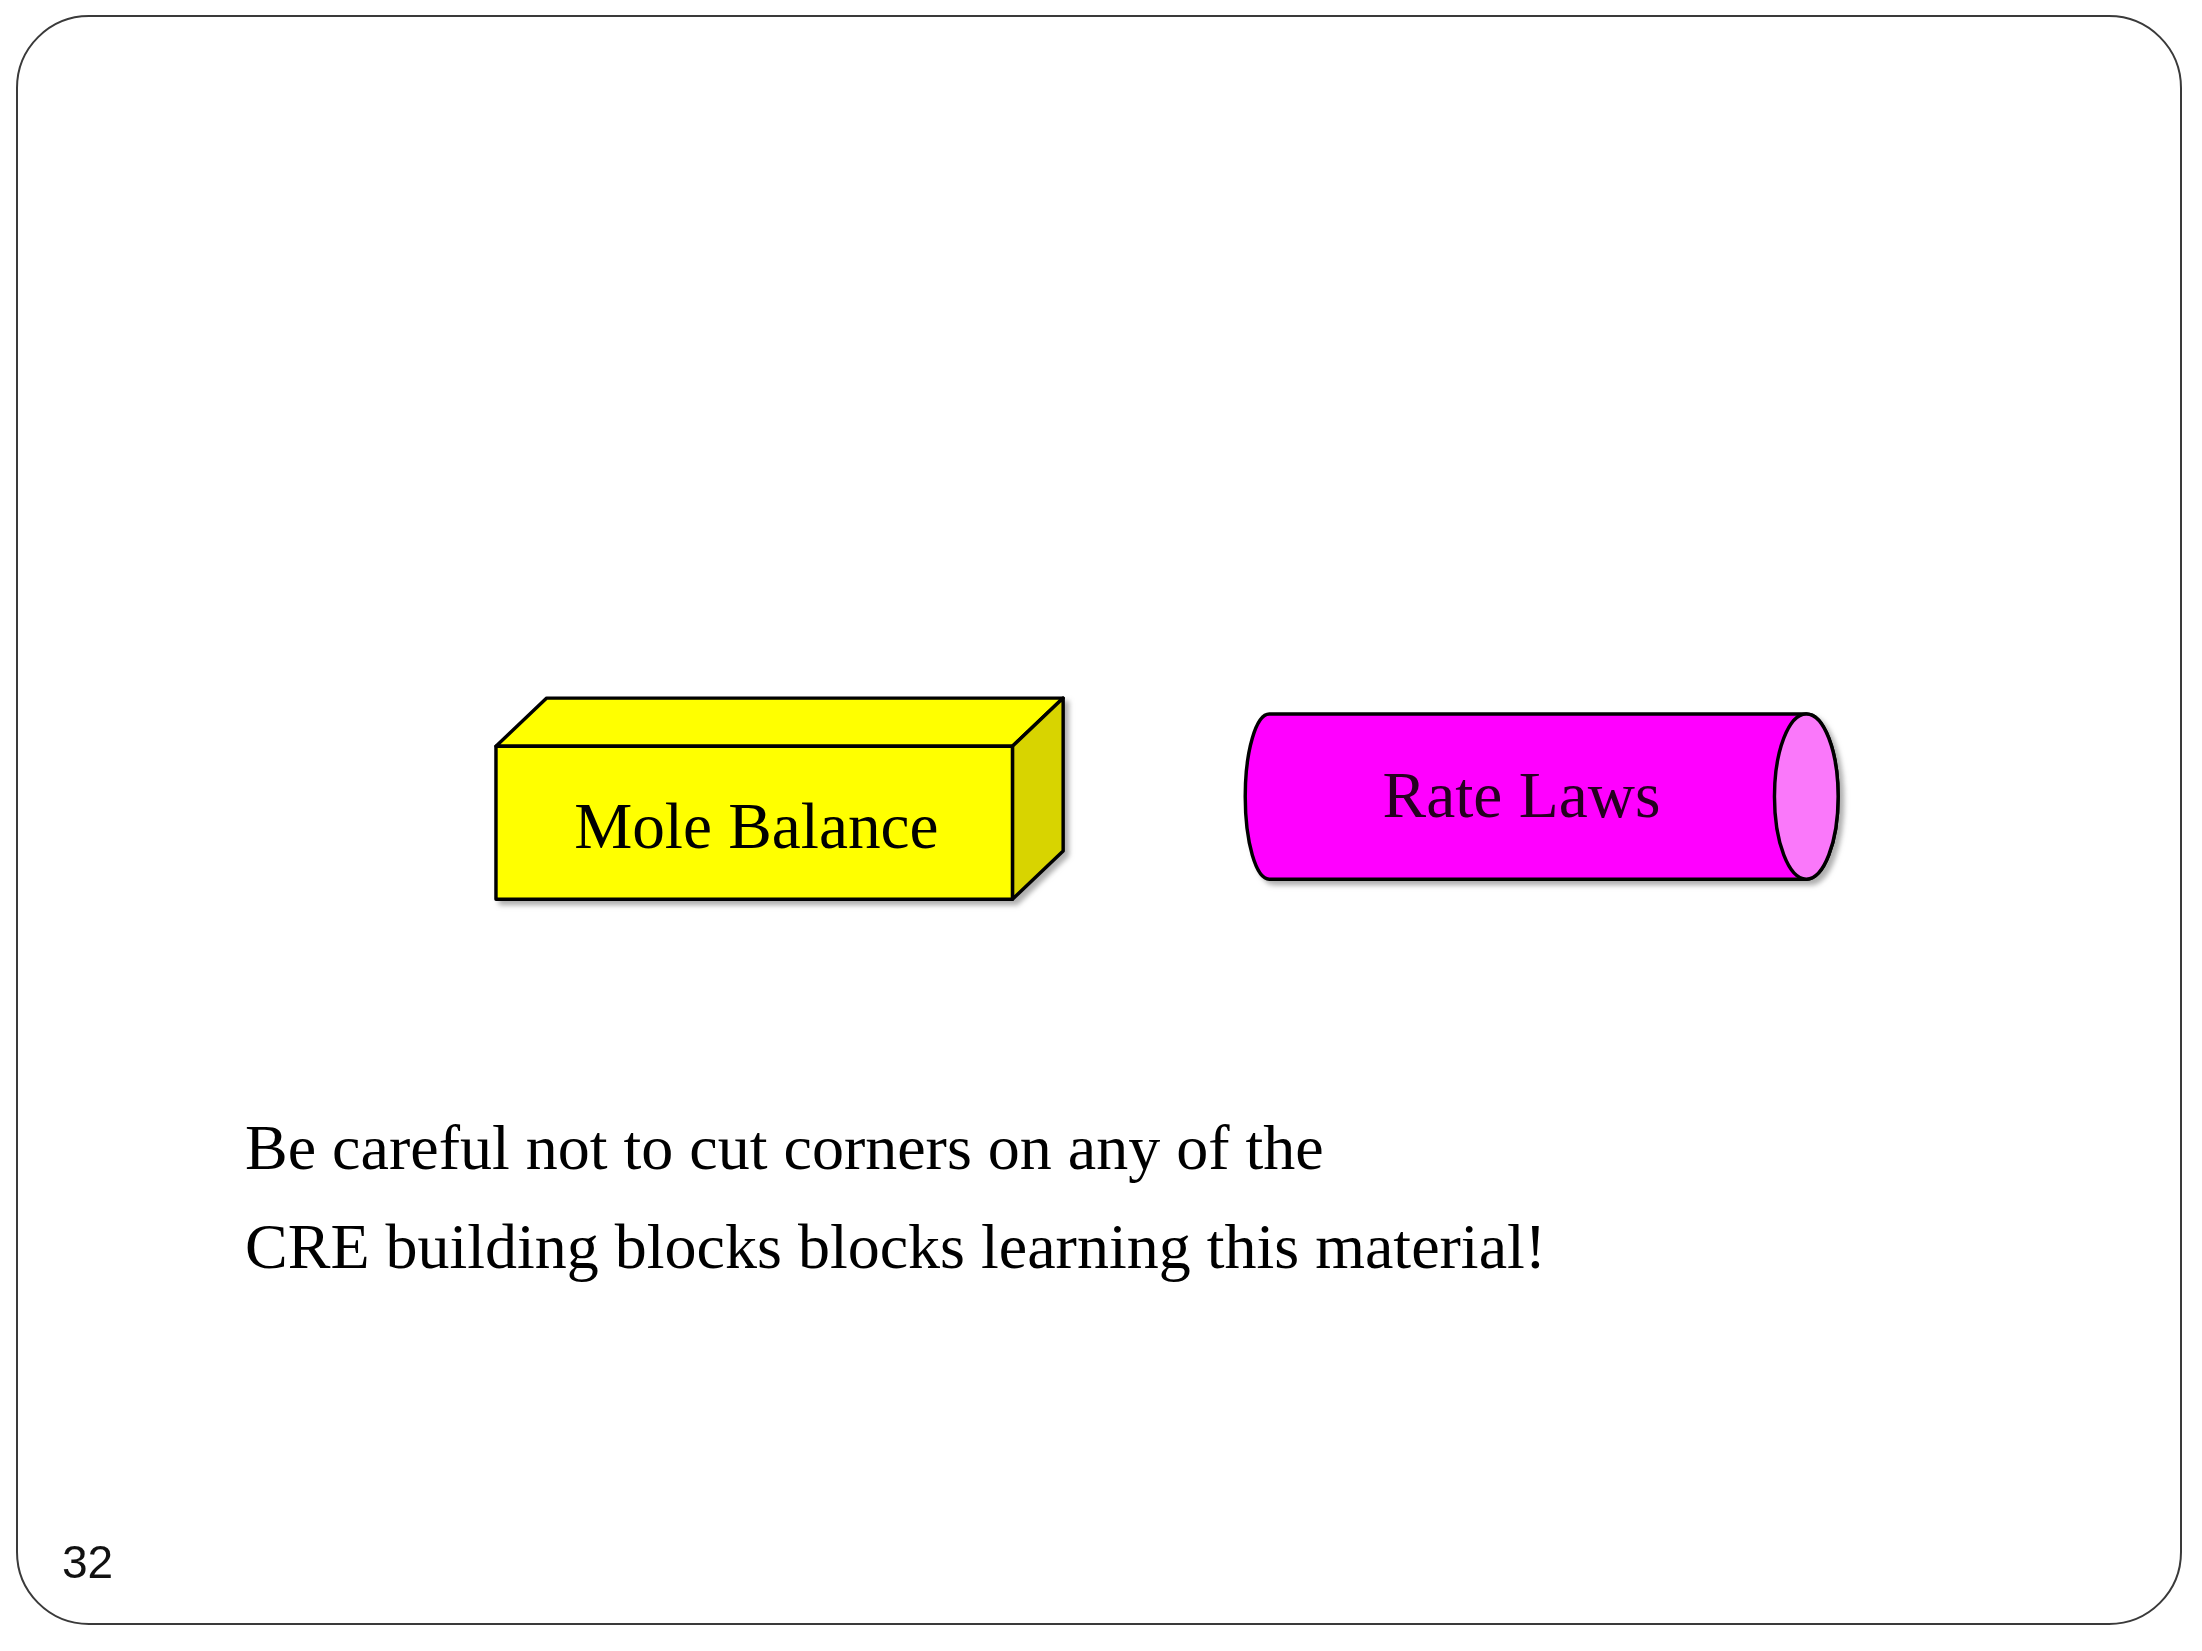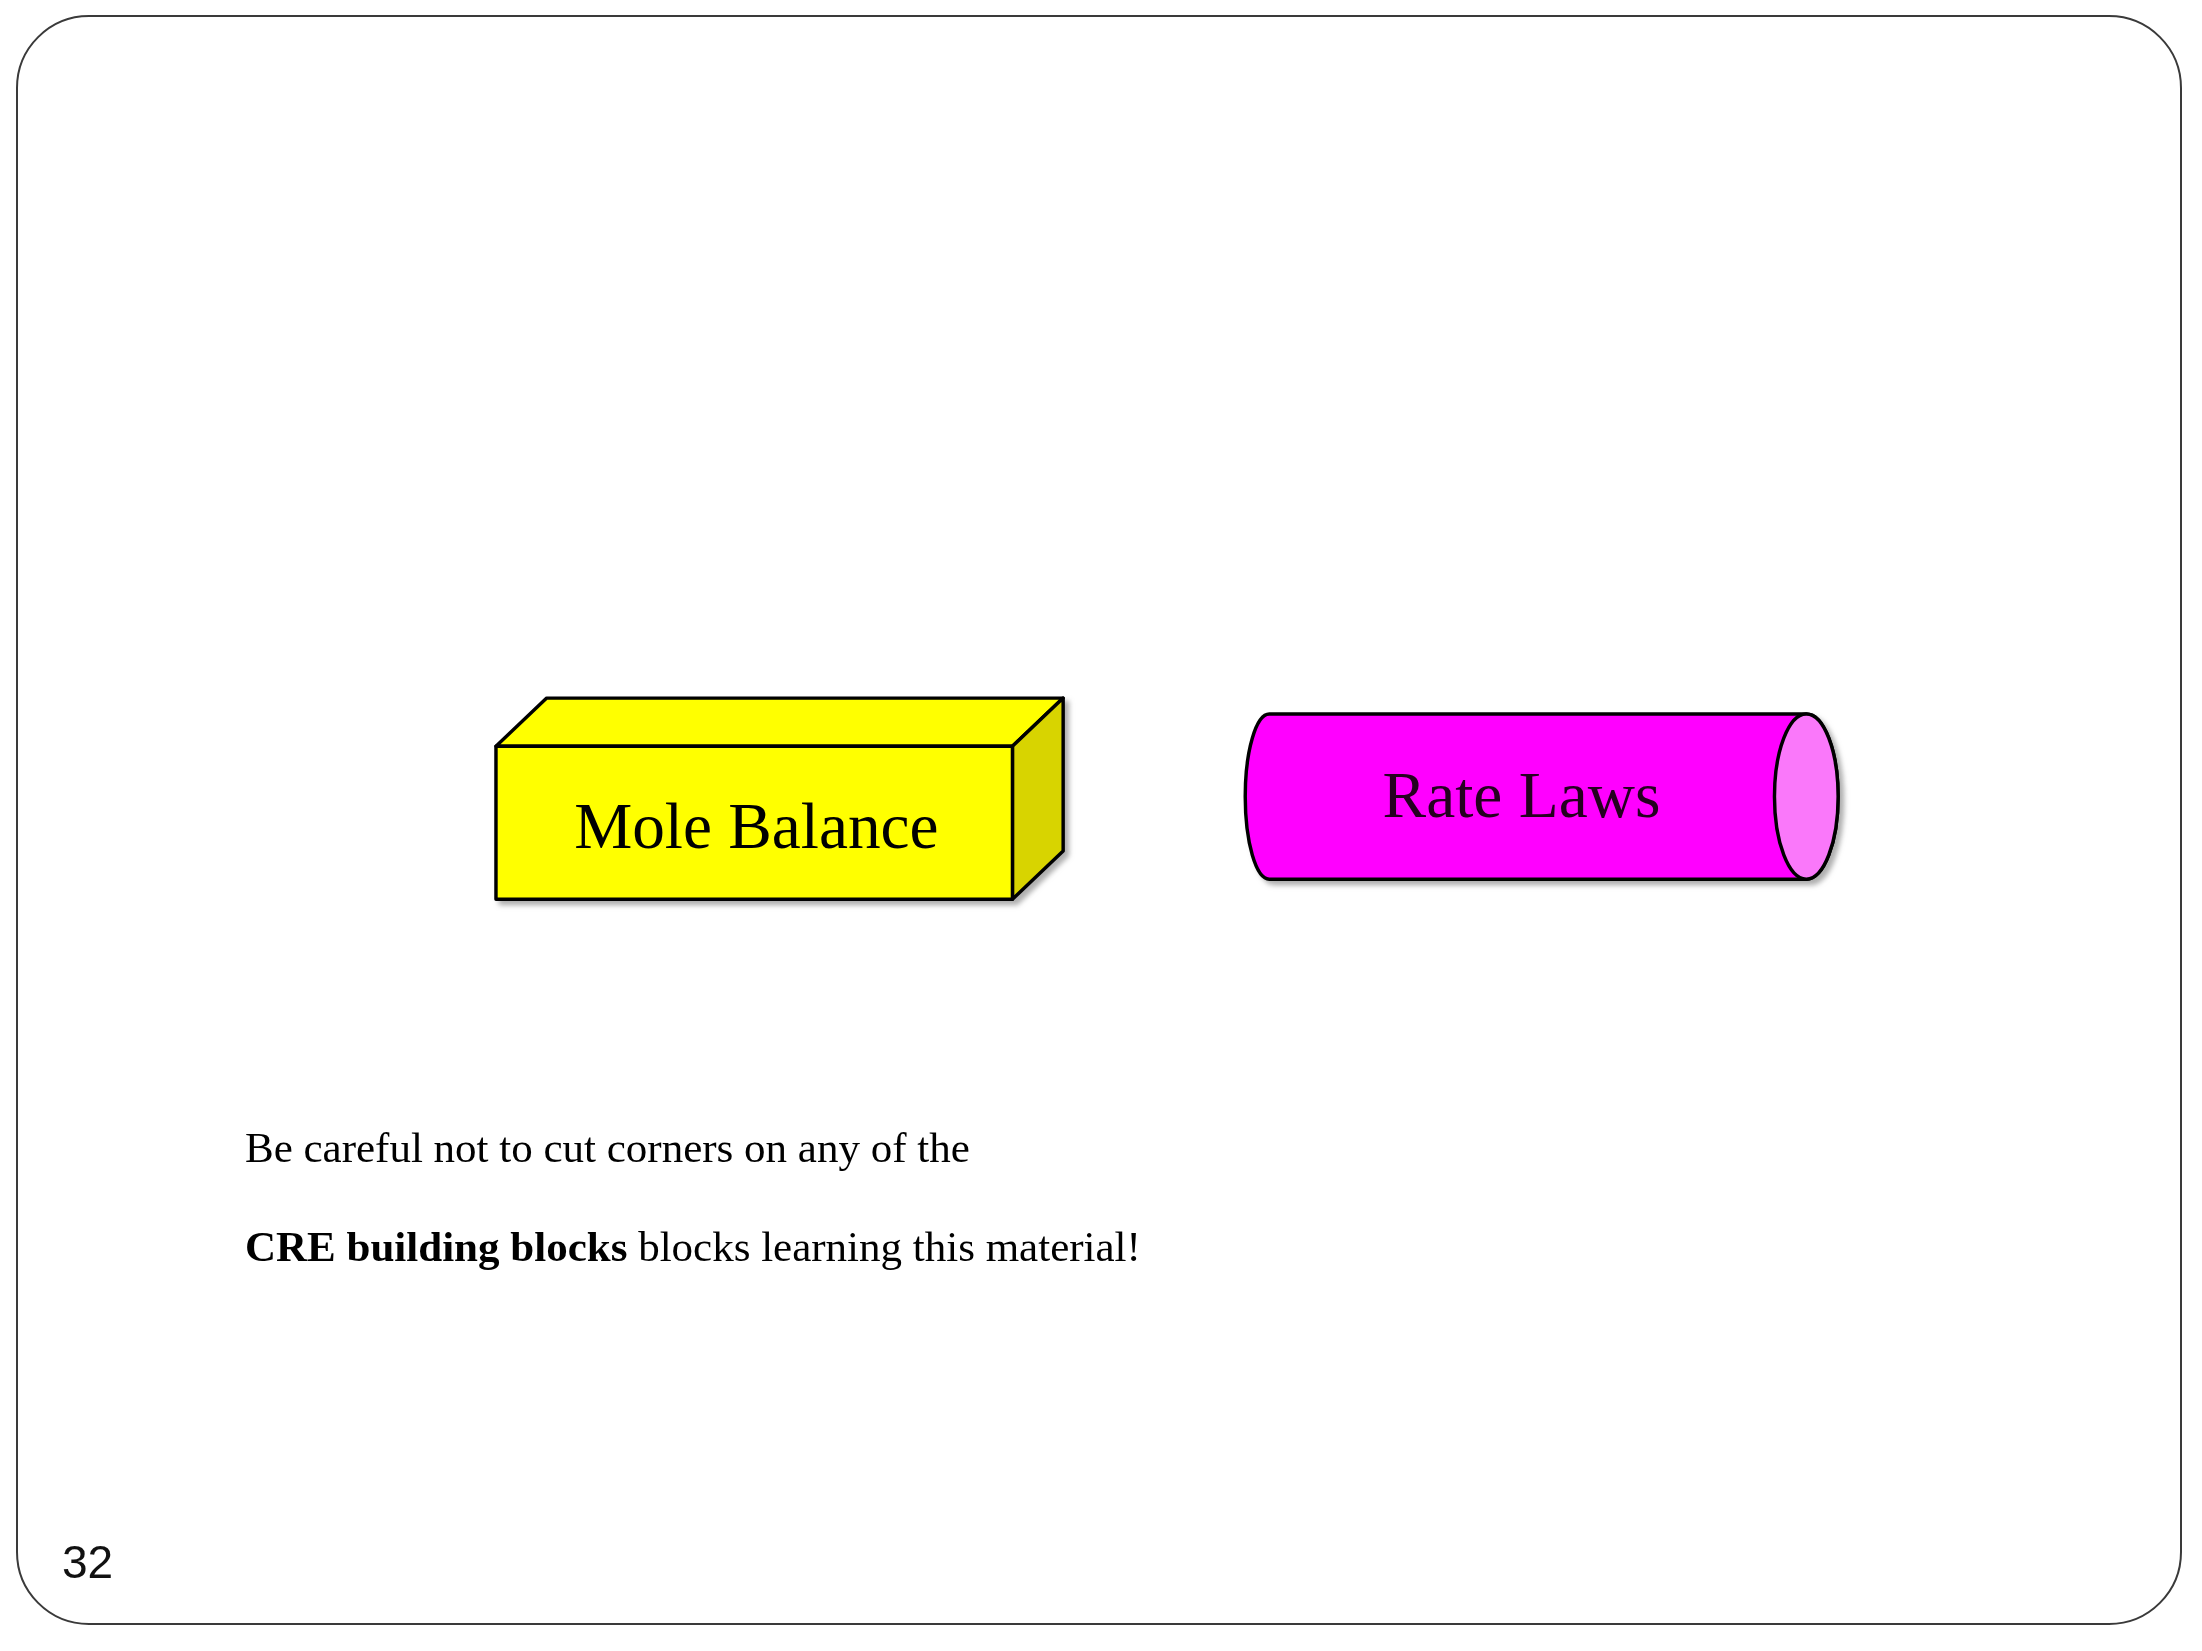--- a/index.html
+++ b/index.html
@@ -35,26 +35,26 @@
   .shape-3d   { filter: drop-shadow(5px 5px 3px rgba(110,110,110,0.55)); }
   .shape-label {
     font-family: "Liberation Serif", serif;
     font-size: 76px;
   }
   .message {
     position: absolute;
     left: 245px;
     top: 1098px;
     width: 1807px;
-    font-size: 43px;
+    font-size: 64px;
     line-height: 99px;
     color: #000000;
     letter-spacing: 0px;
   }
-  .message .bold { font-weight: bold; }
+  .message .bold { font-weight: normal; }
   .page-number {
     position: absolute;
     left: 62px;
     top: 1535px;
     font-family: "Liberation Sans", sans-serif;
     font-size: 46px;
     color: #111111;
   }
 </style>
 </head>

